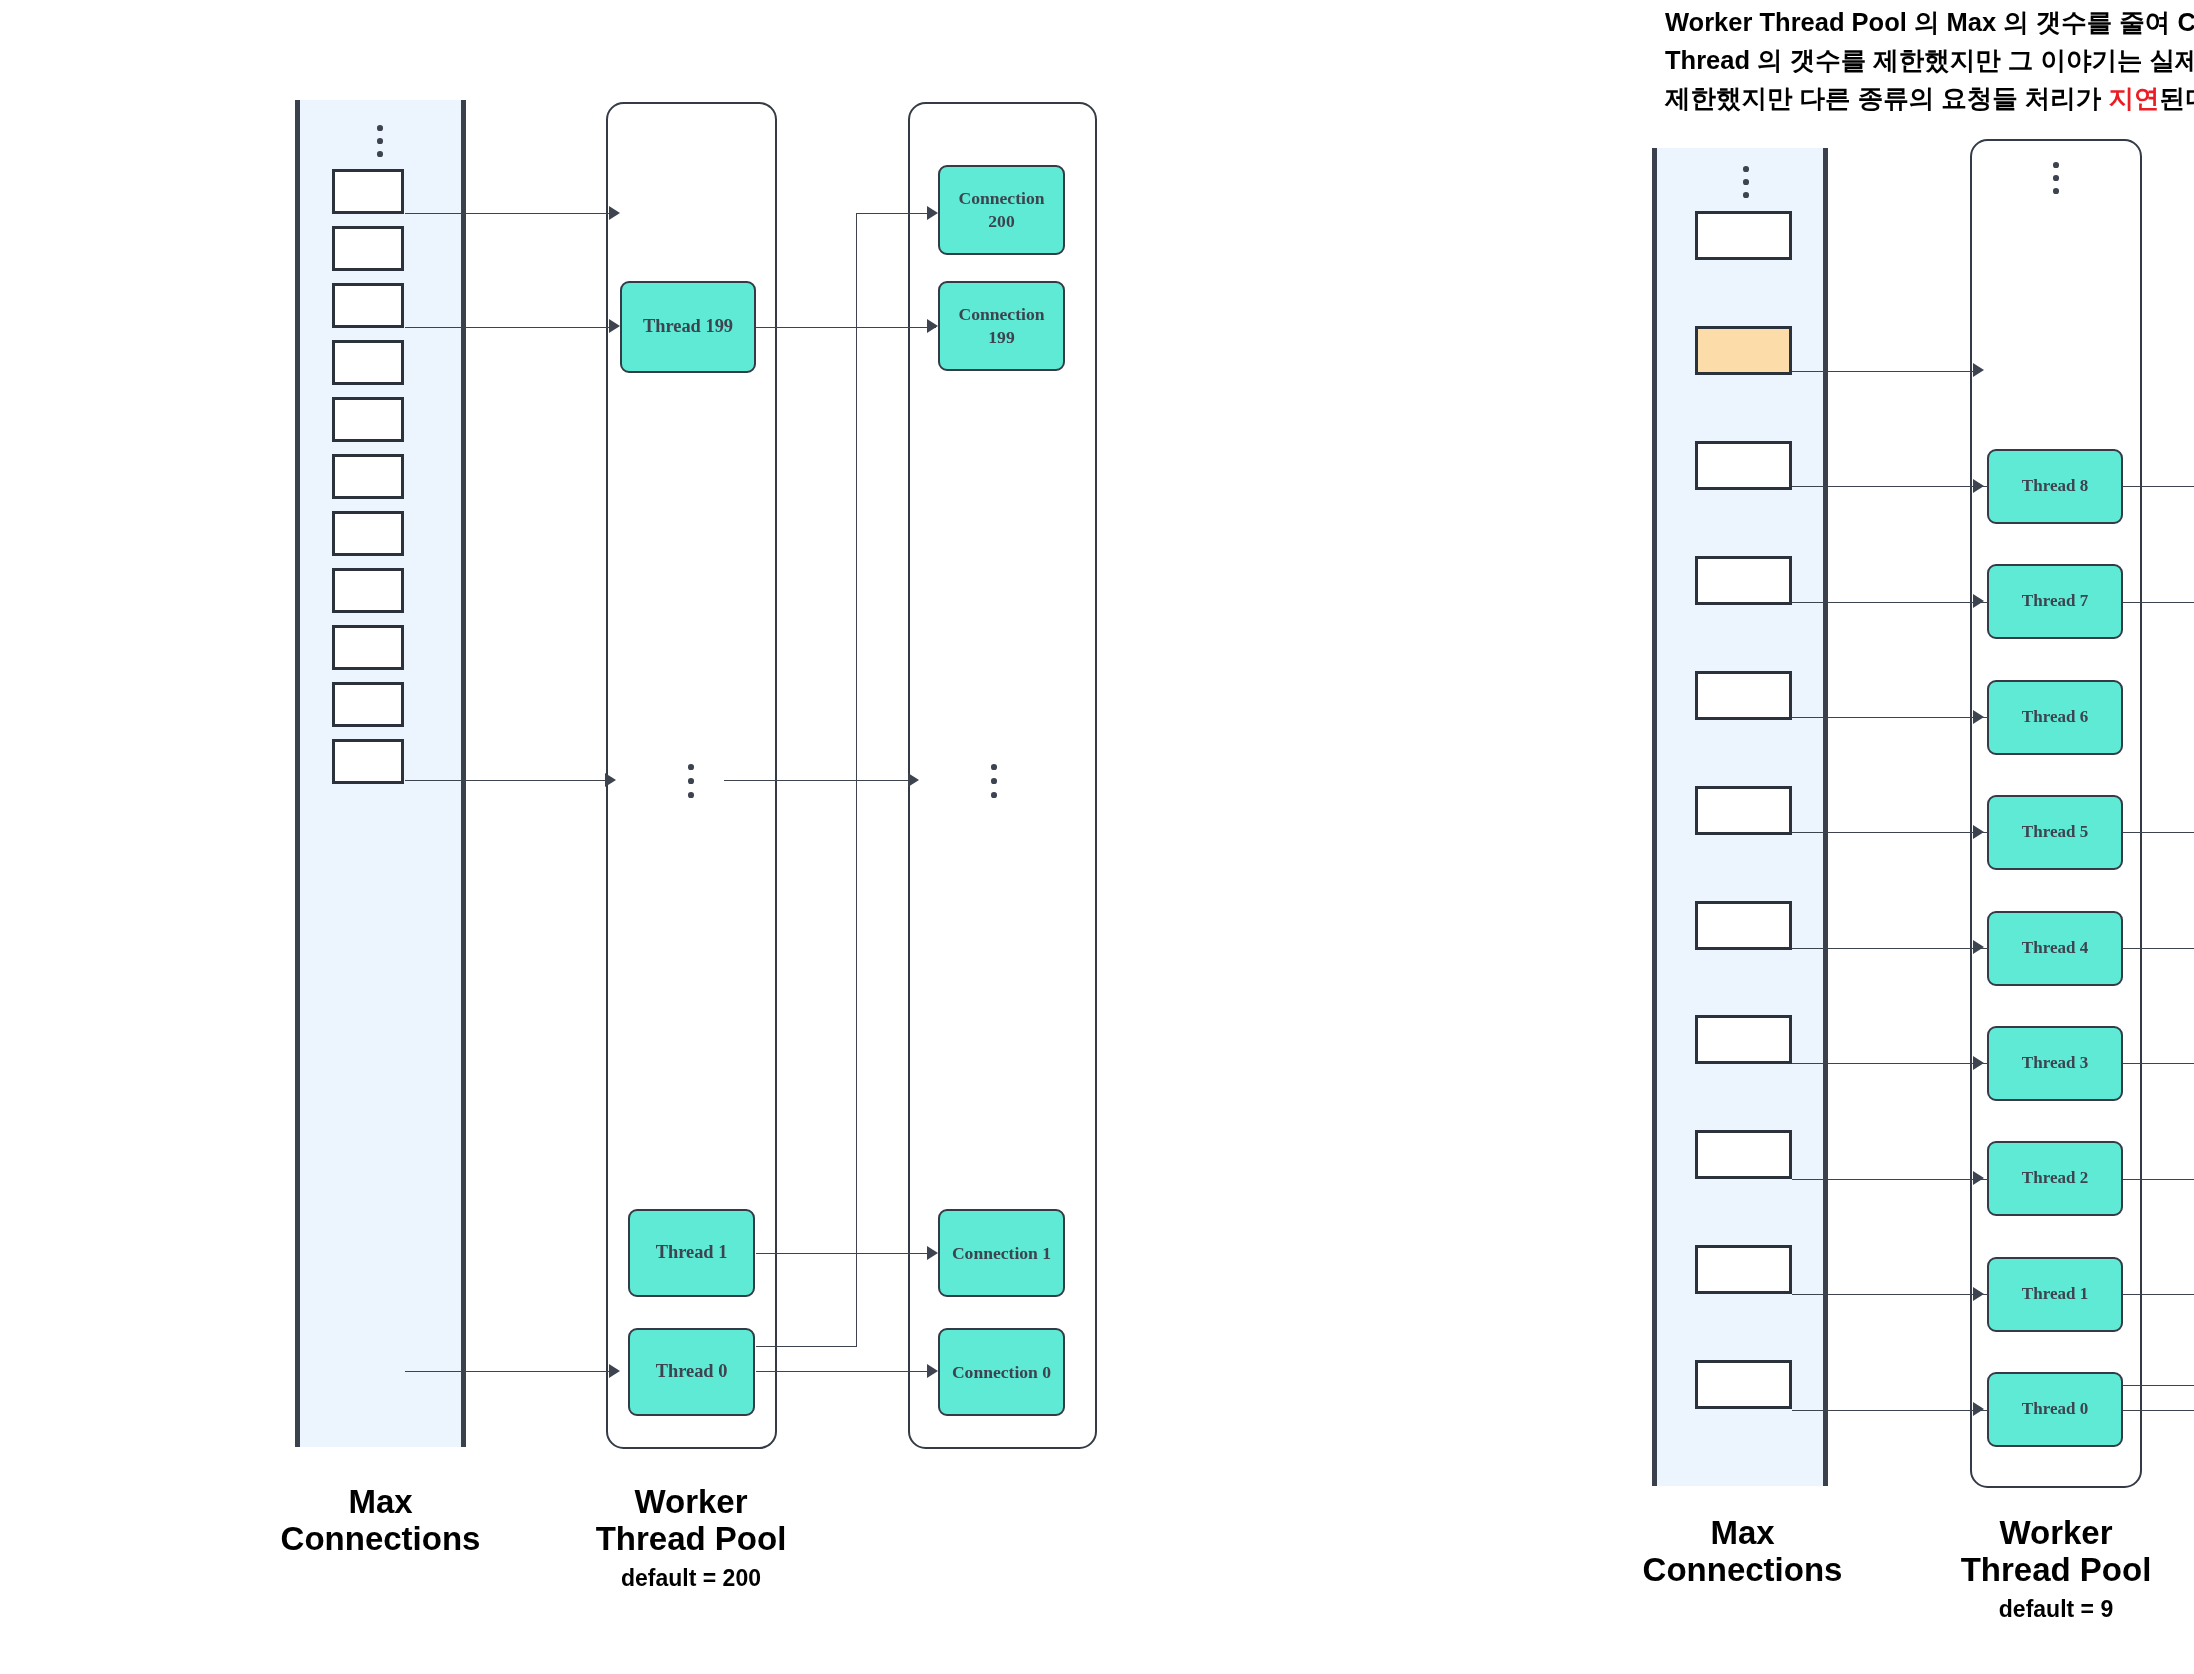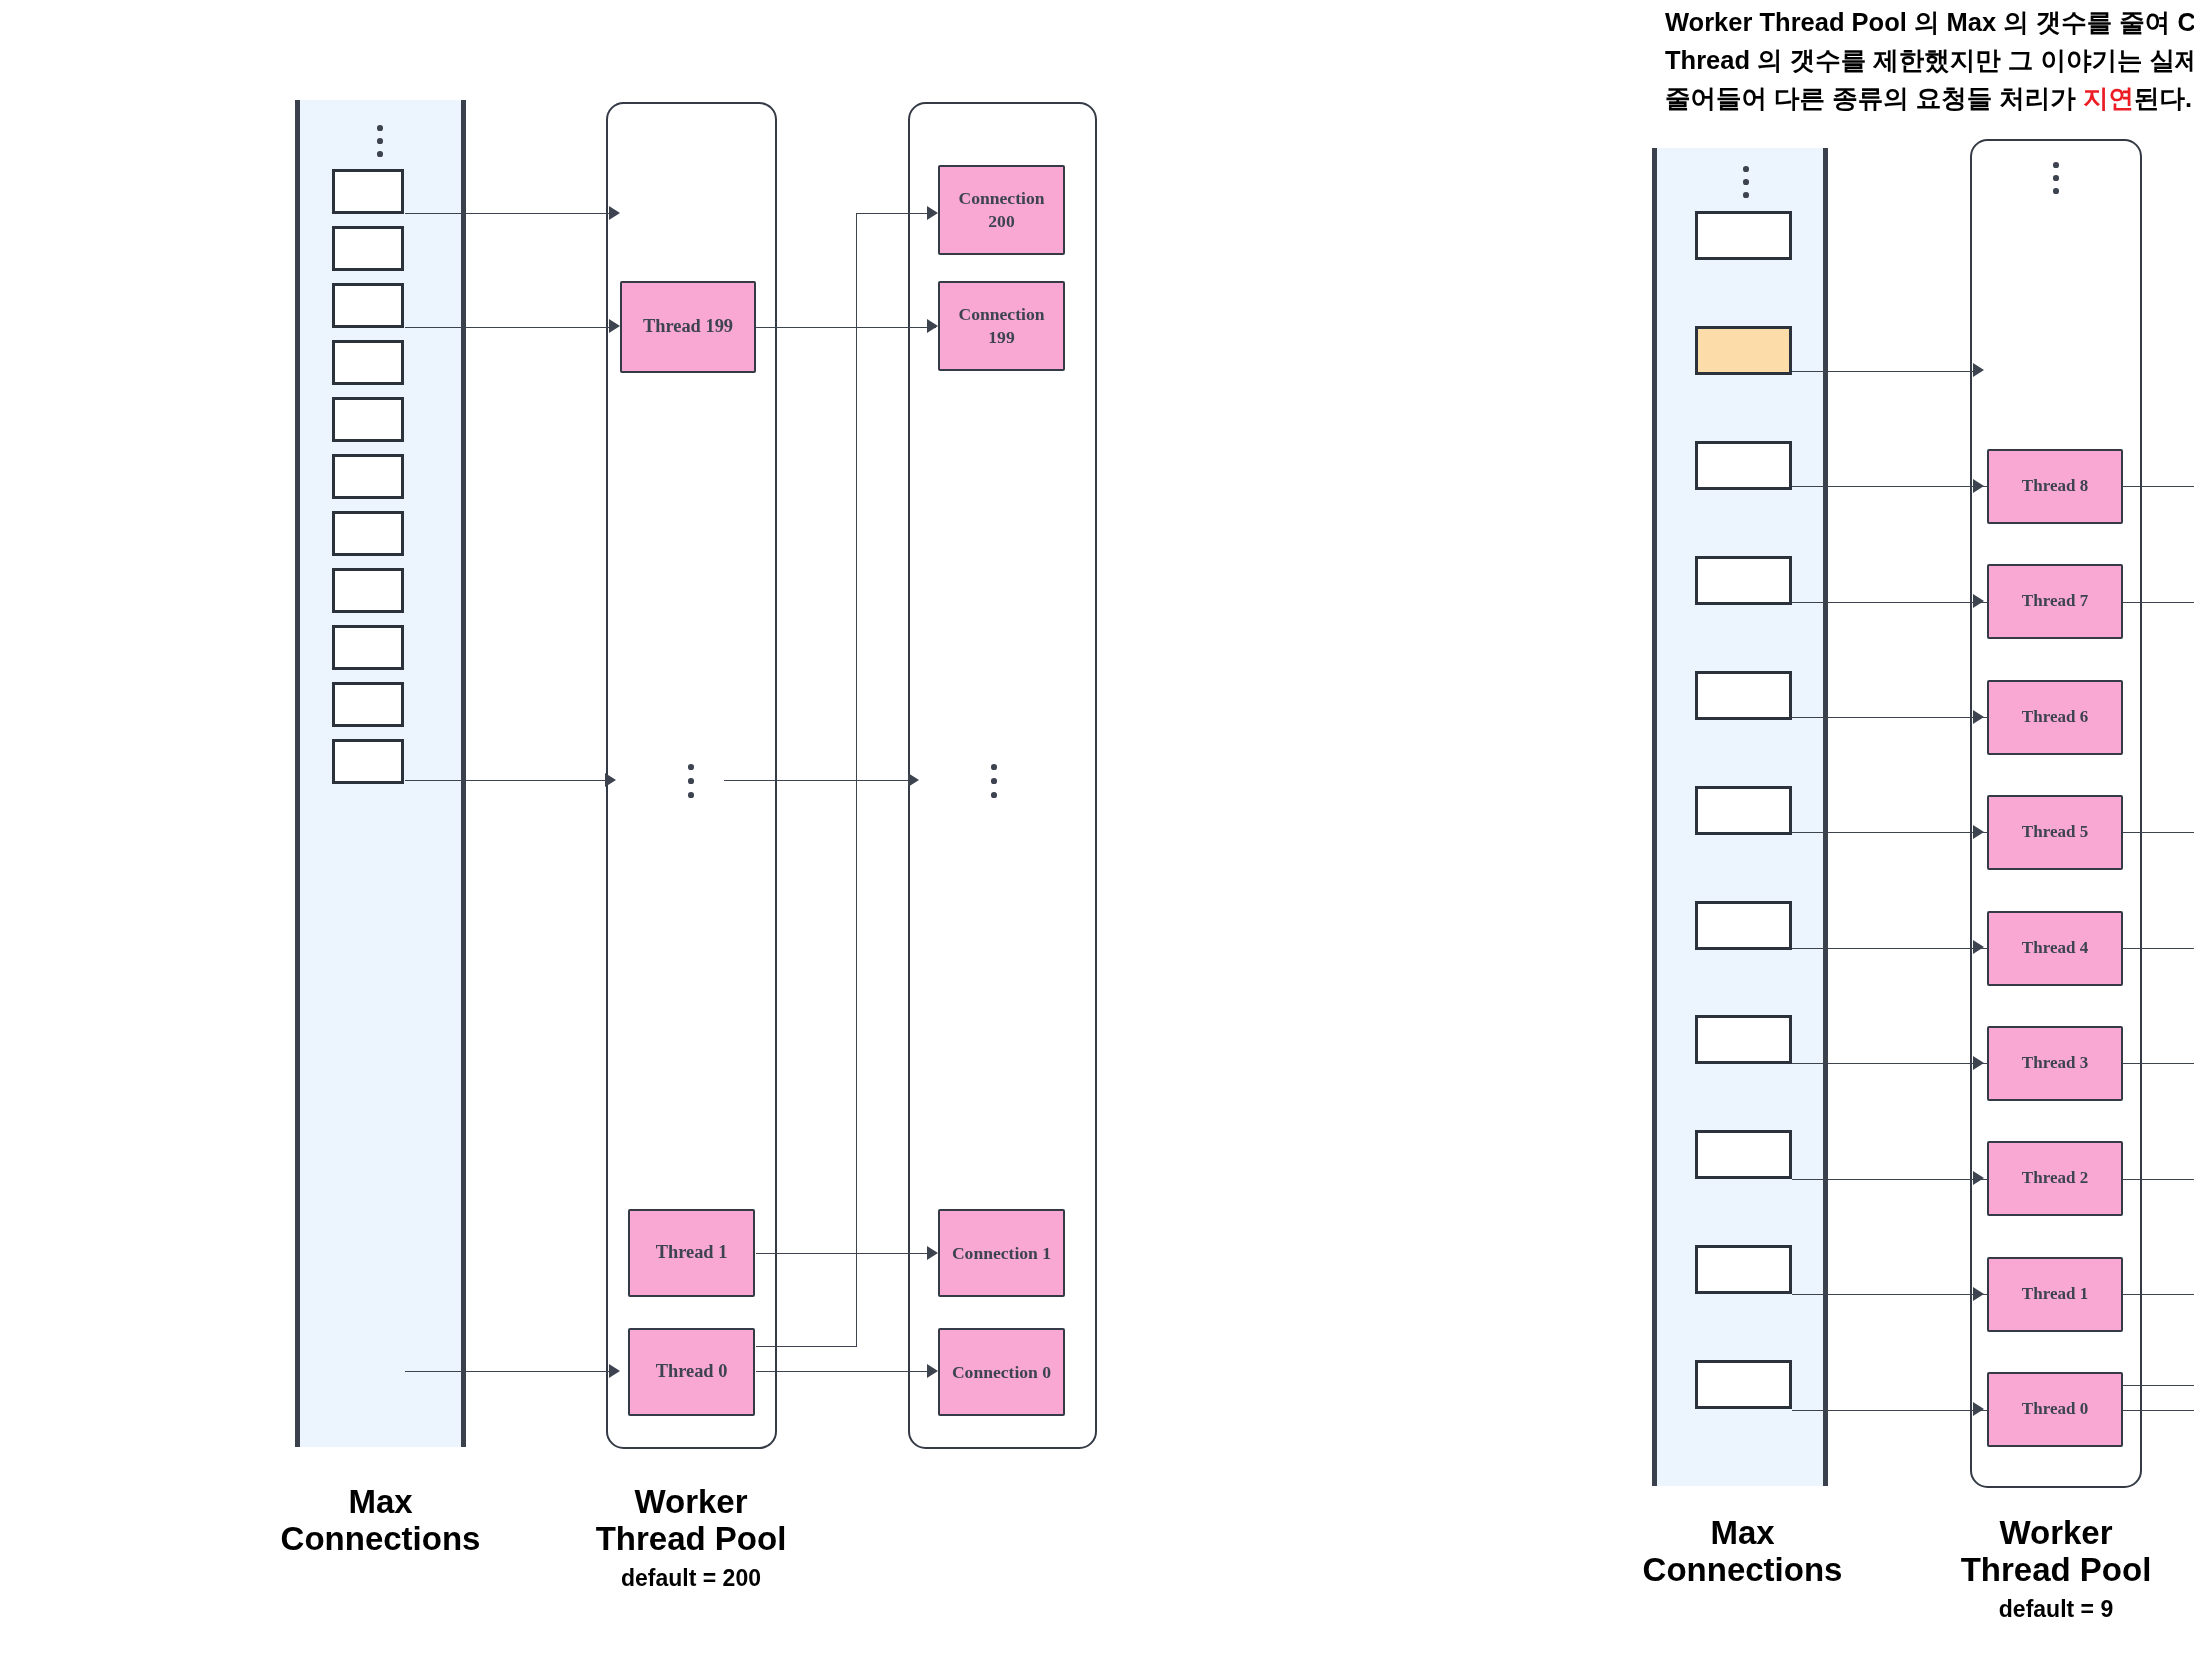--- a/index.html
+++ b/index.html
@@ -19,22 +19,22 @@
   
   .maxcol{position:absolute;background:#ecf4fd;}
   .maxcol .edge{position:absolute;top:0;bottom:0;width:4.8px;background:#3a414d;}
   .maxcol .edge.l{left:0;}
   .maxcol .edge.r{right:0;}
   .slot{position:absolute;background:#ffffff;border:3.1px solid #2c323c;box-sizing:border-box;}
   .slot.hot{background:#fcdca8;}
 
   .poolbox{position:absolute;background:#ffffff;border:2.6px solid #343b46;
            border-radius:17.6px;box-sizing:border-box;}
-  .node{position:absolute;background:#f9a8d4;border:2.6px solid #343b46;
-        border-radius:2px;box-sizing:border-box;
+  .node{position:absolute;background:#5eead4;border:2.6px solid #343b46;
+        border-radius:9px;box-sizing:border-box;
         display:flex;align-items:center;justify-content:center;text-align:center;
         font-family:"Liberation Serif",serif;color:#3d4450;font-weight:bold;
         line-height:1.30;}
 
   
   .hline{position:absolute;height:0;border-top:1.8px solid #3d4450;}
   .vline{position:absolute;width:0;border-left:1.8px solid #3d4450;}
   .arrow{position:absolute;width:0;height:0;
          border-top:7.5px solid transparent;border-bottom:7.5px solid transparent;
          border-left:11.4px solid #3d4450;}
@@ -48,21 +48,21 @@
   .legend{position:absolute;text-align:center;font-weight:bold;color:#000;line-height:1.13;}
   .legend .big{font-size:33px;display:block;}
   .legend .sub{font-size:23px;display:block;margin-top:7px;}
 </style>
 </head>
 <body>
 
 <div class="stage">
 
 
-  <div class="caption cap-right"><span>Worker Thread Pool 의 Max 의 갯수를 줄여 Connection 을 획득할 수  있는</span><br><span>Thread 의 갯수를 제한했지만 그 이야기는 실제 작업을 실행할 Thread 갯수도</span><br><span>줄어들어 다른 종류의 요청들 처리가 </span><span class="red">지연</span><span>된다.</span></div>
+  <div class="caption cap-right"><span>Worker Thread Pool 의 Max 의 갯수를 줄여 Connection 을 획득할 수  있는</span><br><span>Thread 의 갯수를 제한했지만 그 이야기는 실제 작업을 실행할 Thread 갯수도</span><br><span>제한했지만 다른 종류의 요청들 처리가 </span><span class="red">지연</span><span>된다.</span></div>
 
   <div class="maxcol" style="left:295px;top:100px;width:171px;height:1347px;">
     <div class="edge l"></div>
     <div class="edge r"></div>
   </div>
   <div class="vdots" style="left:377px;top:125px;width:6.1px;height:32px;">
       <i></i>
       <i></i>
       <i></i>
     </div>

